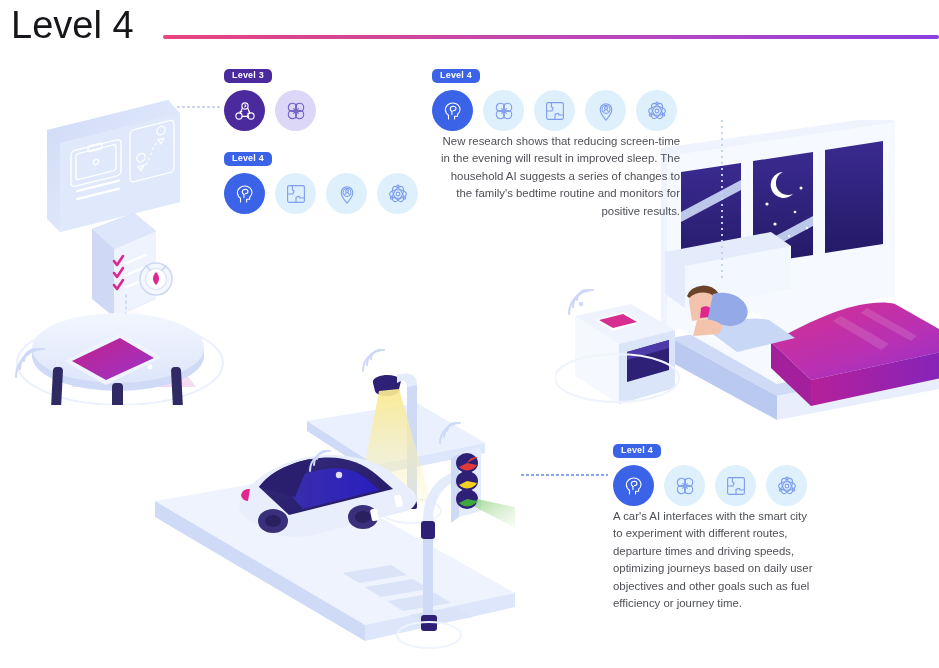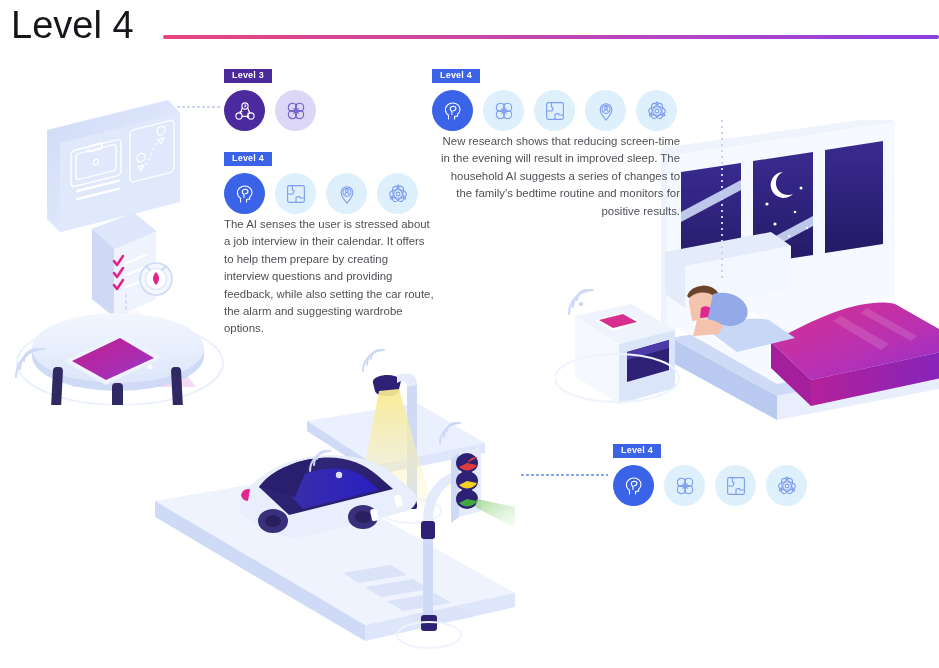--- a/index.html
+++ b/index.html
@@ -18,21 +18,21 @@
   }
   .title-rule{
     position:absolute;left:163px;top:35px;width:776px;height:4px;
     background:linear-gradient(90deg,#e8447f 0%,#d0479a 30%,#b546c4 65%,#8b3fe0 100%);
     border-radius:2px;
   }
 
   
   .block{position:absolute;}
   .badge{
-    display:inline-block;padding:2px 8px 3px 8px;border-radius:0;
+    display:inline-block;padding:2px 8px 3px 8px;border-radius:5px;
     font-size:9px;font-weight:700;color:#ffffff;letter-spacing:.2px;
     line-height:1;white-space:nowrap;
   }
   .badge.lvl3{background:#4b2a9e;}
   .badge.lvl4{background:#3b63e8;}
 
   .icon-row{display:flex;gap:10px;margin-top:7px;}
   .ic{
     width:41px;height:41px;border-radius:50%;
     display:flex;align-items:center;justify-content:center;flex:0 0 auto;
@@ -438,21 +438,20 @@
           <ellipse cx="12" cy="12" rx="8.4" ry="4.2" transform="rotate(60 12 12)"></ellipse>
           <ellipse cx="12" cy="12" rx="8.4" ry="4.2" transform="rotate(120 12 12)"></ellipse>
           <circle cx="12" cy="12" r="1.9"></circle>
           <circle cx="12" cy="4.2" r="1.1"></circle>
             <circle cx="5.4" cy="16" r="1.1"></circle>
             <circle cx="18.6" cy="16" r="1.1"></circle>
         </svg>
       </div>
     </div>
 
-    <div class="body-text">The AI senses the user is stressed about a job interview in their calendar. It offers to help them prepare by creating interview questions and providing feedback, while also setting the car route, the alarm and suggesting wardrobe options.</div>
   </div>
 
   <div class="block" style="left:432px;top:64px;width:248px;">
 
     <div class="badge lvl4">Level 4</div>
 
     <div class="icon-row">
       <div class="ic solid-blue">
         <svg width="24" height="24" viewBox="0 0 24 24" fill="none" stroke="#ffffff" stroke-width="1.1" stroke-linecap="round" stroke-linejoin="round">
           <path d="M7.5,20 L7.5,16.2 C5.6,15 4.4,13 4.4,10.8 C4.4,7 7.7,4 11.8,4 C15.9,4 19,7 19,10.6
@@ -542,15 +541,16 @@
           <ellipse cx="12" cy="12" rx="8.4" ry="4.2" transform="rotate(60 12 12)"></ellipse>
           <ellipse cx="12" cy="12" rx="8.4" ry="4.2" transform="rotate(120 12 12)"></ellipse>
           <circle cx="12" cy="12" r="1.9"></circle>
           <circle cx="12" cy="4.2" r="1.1"></circle>
             <circle cx="5.4" cy="16" r="1.1"></circle>
             <circle cx="18.6" cy="16" r="1.1"></circle>
         </svg>
       </div>
     </div>
 
+    <div class="body-text">A car's AI interfaces with the smart city to experiment with different routes, departure times and driving speeds, optimizing journeys based on daily user objectives and other goals such as fuel efficiency or journey time.</div>
   </div>
 
 </div>
 
 </body></html>

